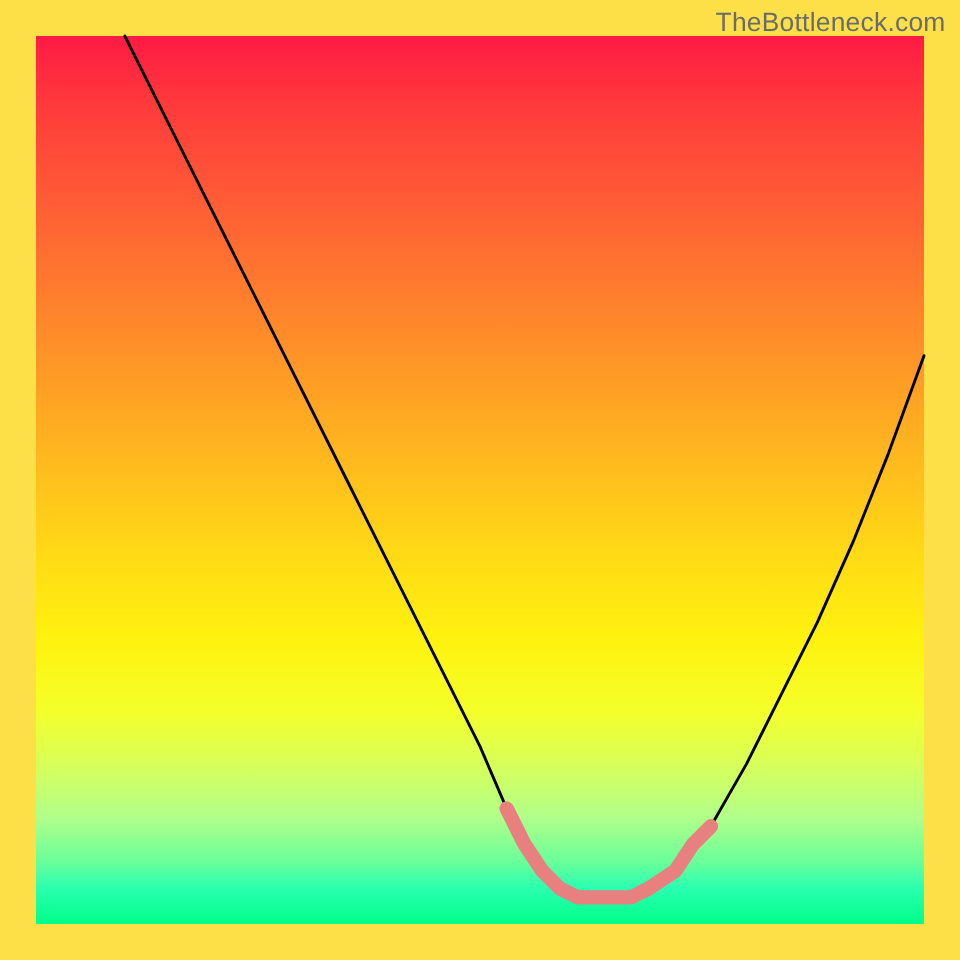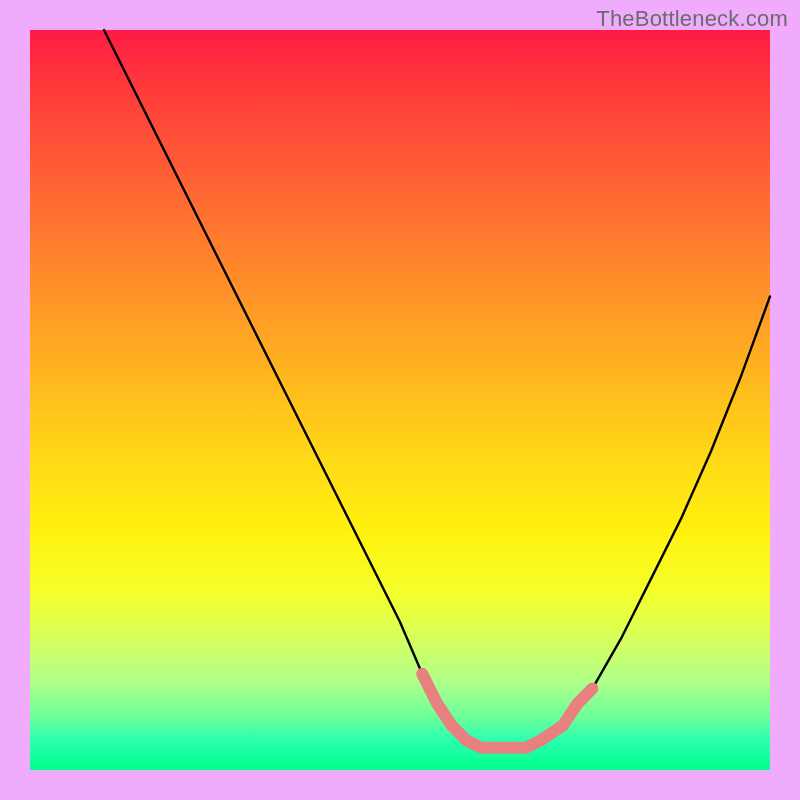--- a/index.html
+++ b/index.html
@@ -7,21 +7,21 @@
     padding: 0;
     width: 800px;
     height: 800px;
     background: #000;
     overflow: hidden;
   }
   .chart-container {
     position: relative;
     width: 800px;
     height: 800px;
-    background: #f0abfc;
+    background: #fde047;
     text-align: right;
   }
   .plot-area {
     position: absolute;
     left: 30px;
     top: 30px;
     width: 740px;
     height: 740px;
     background: linear-gradient(to bottom,
       #ff1a44 0%,

